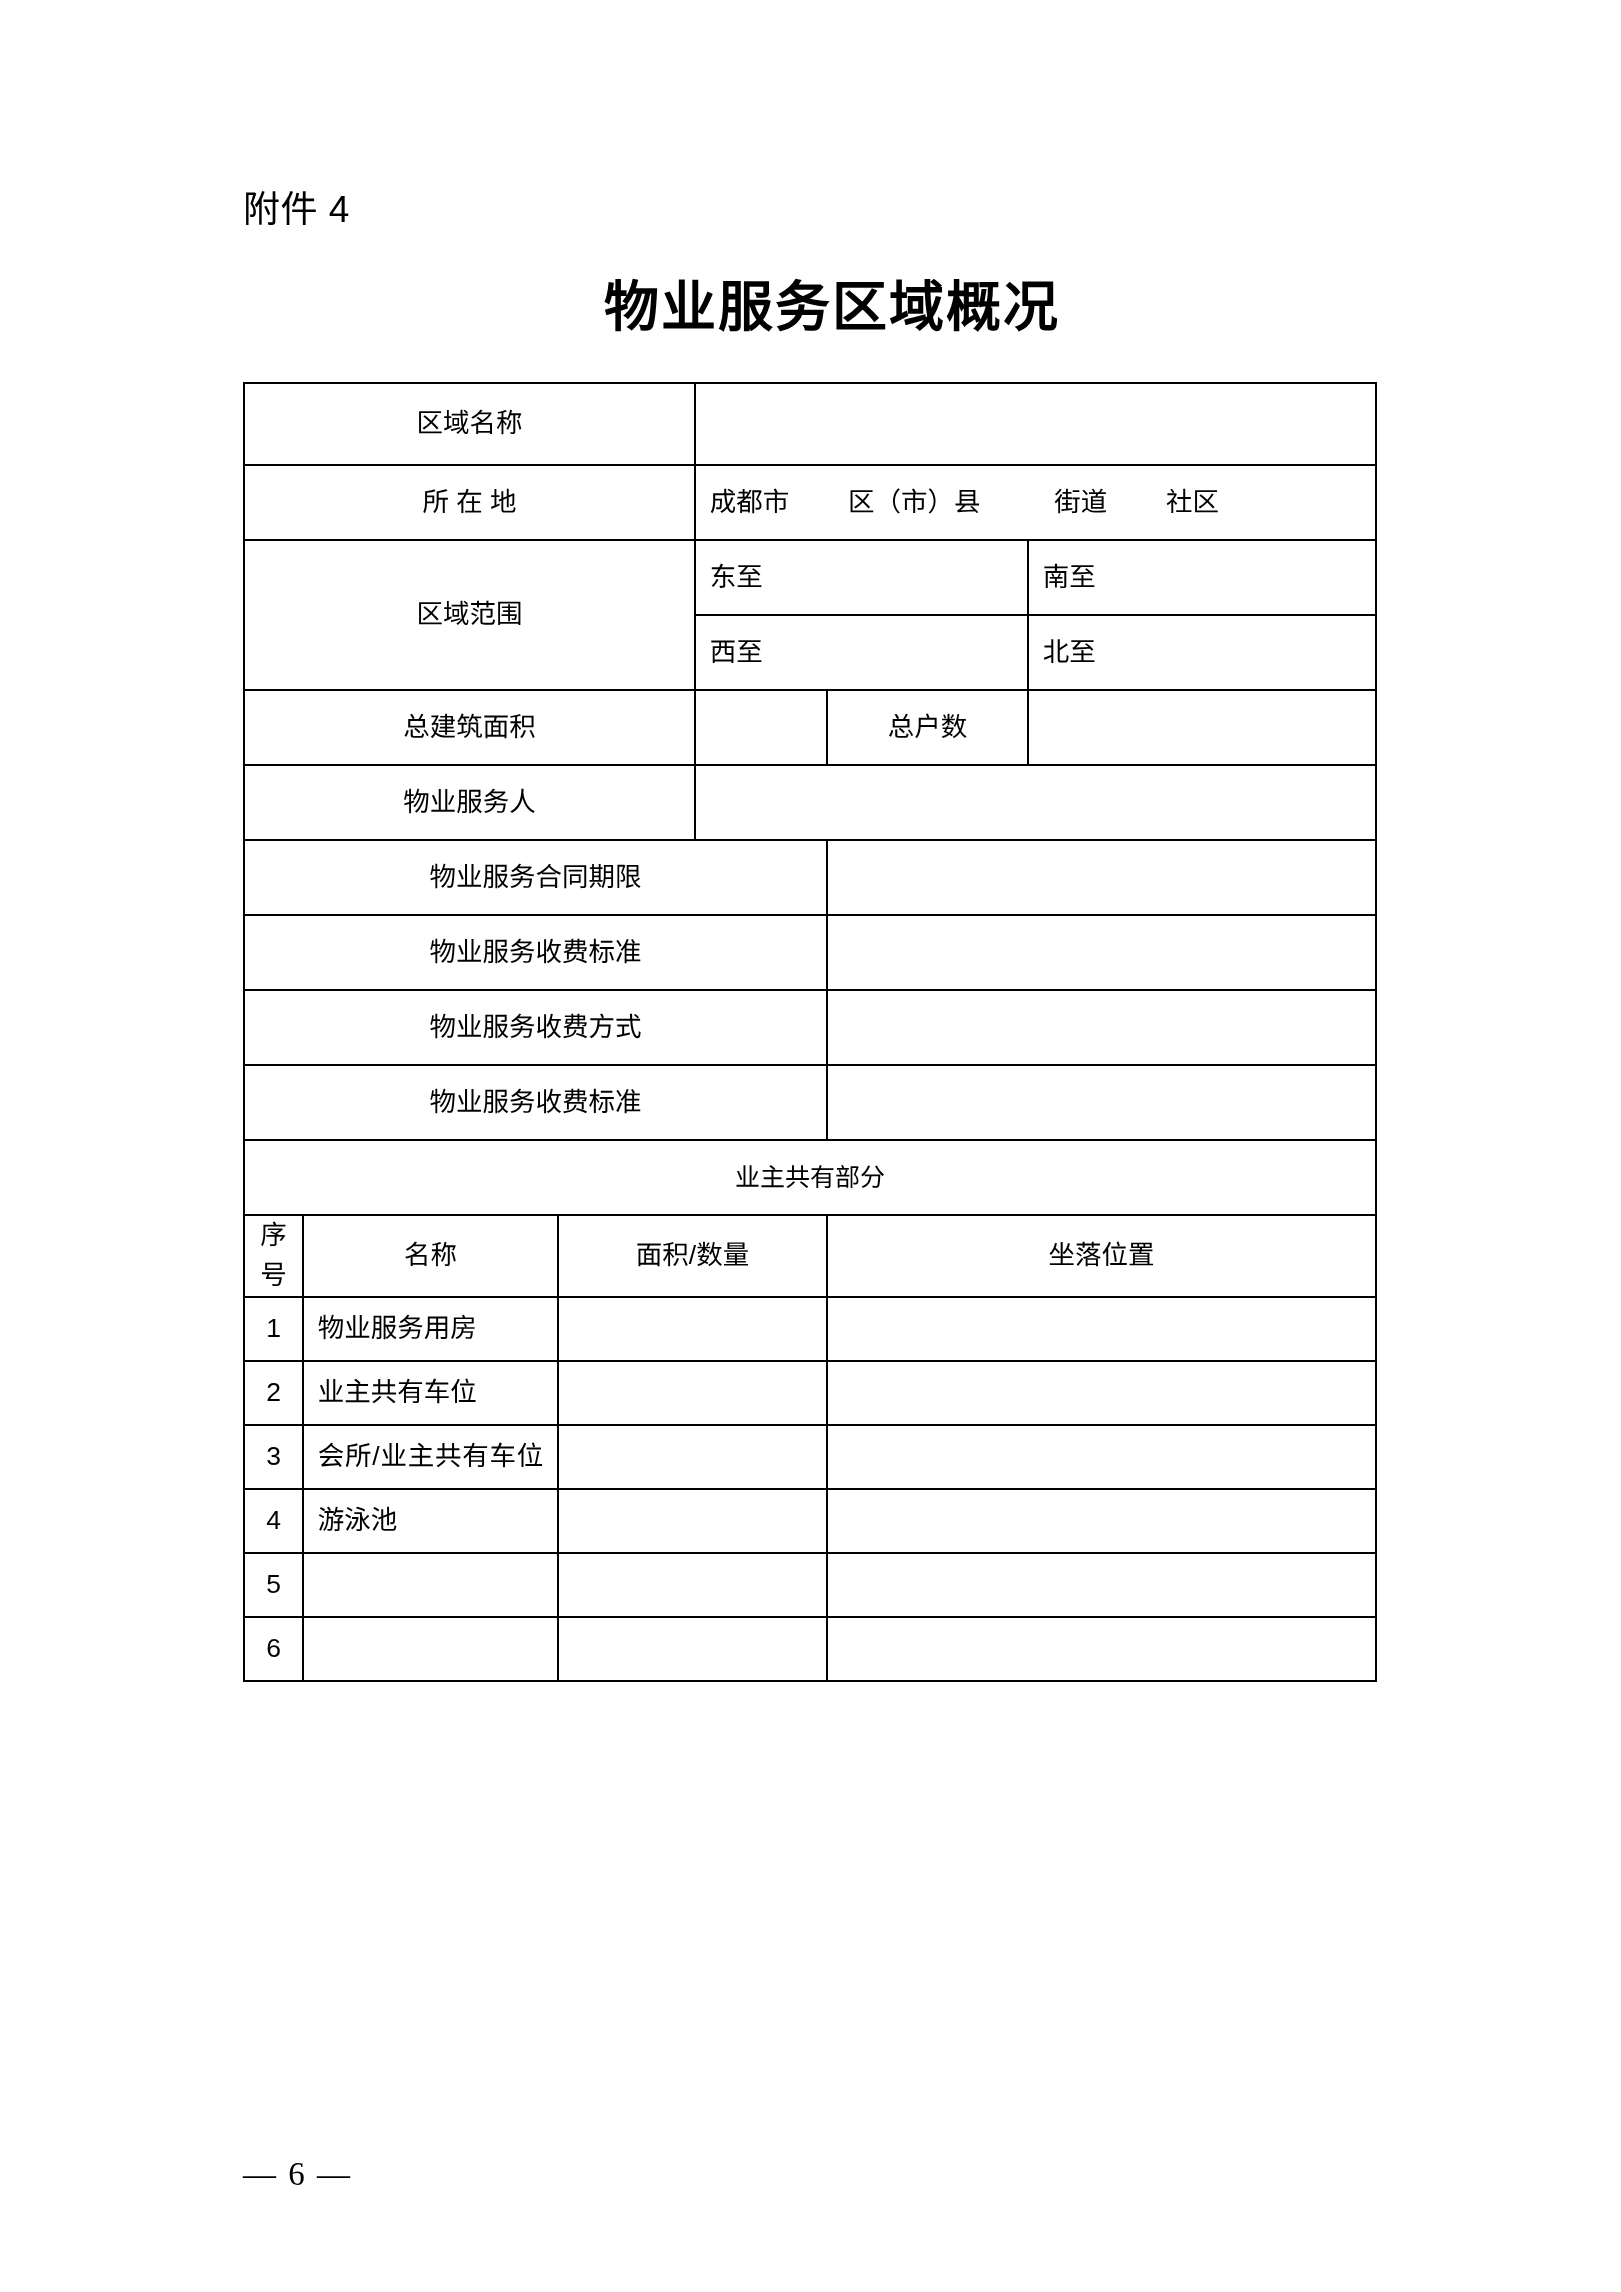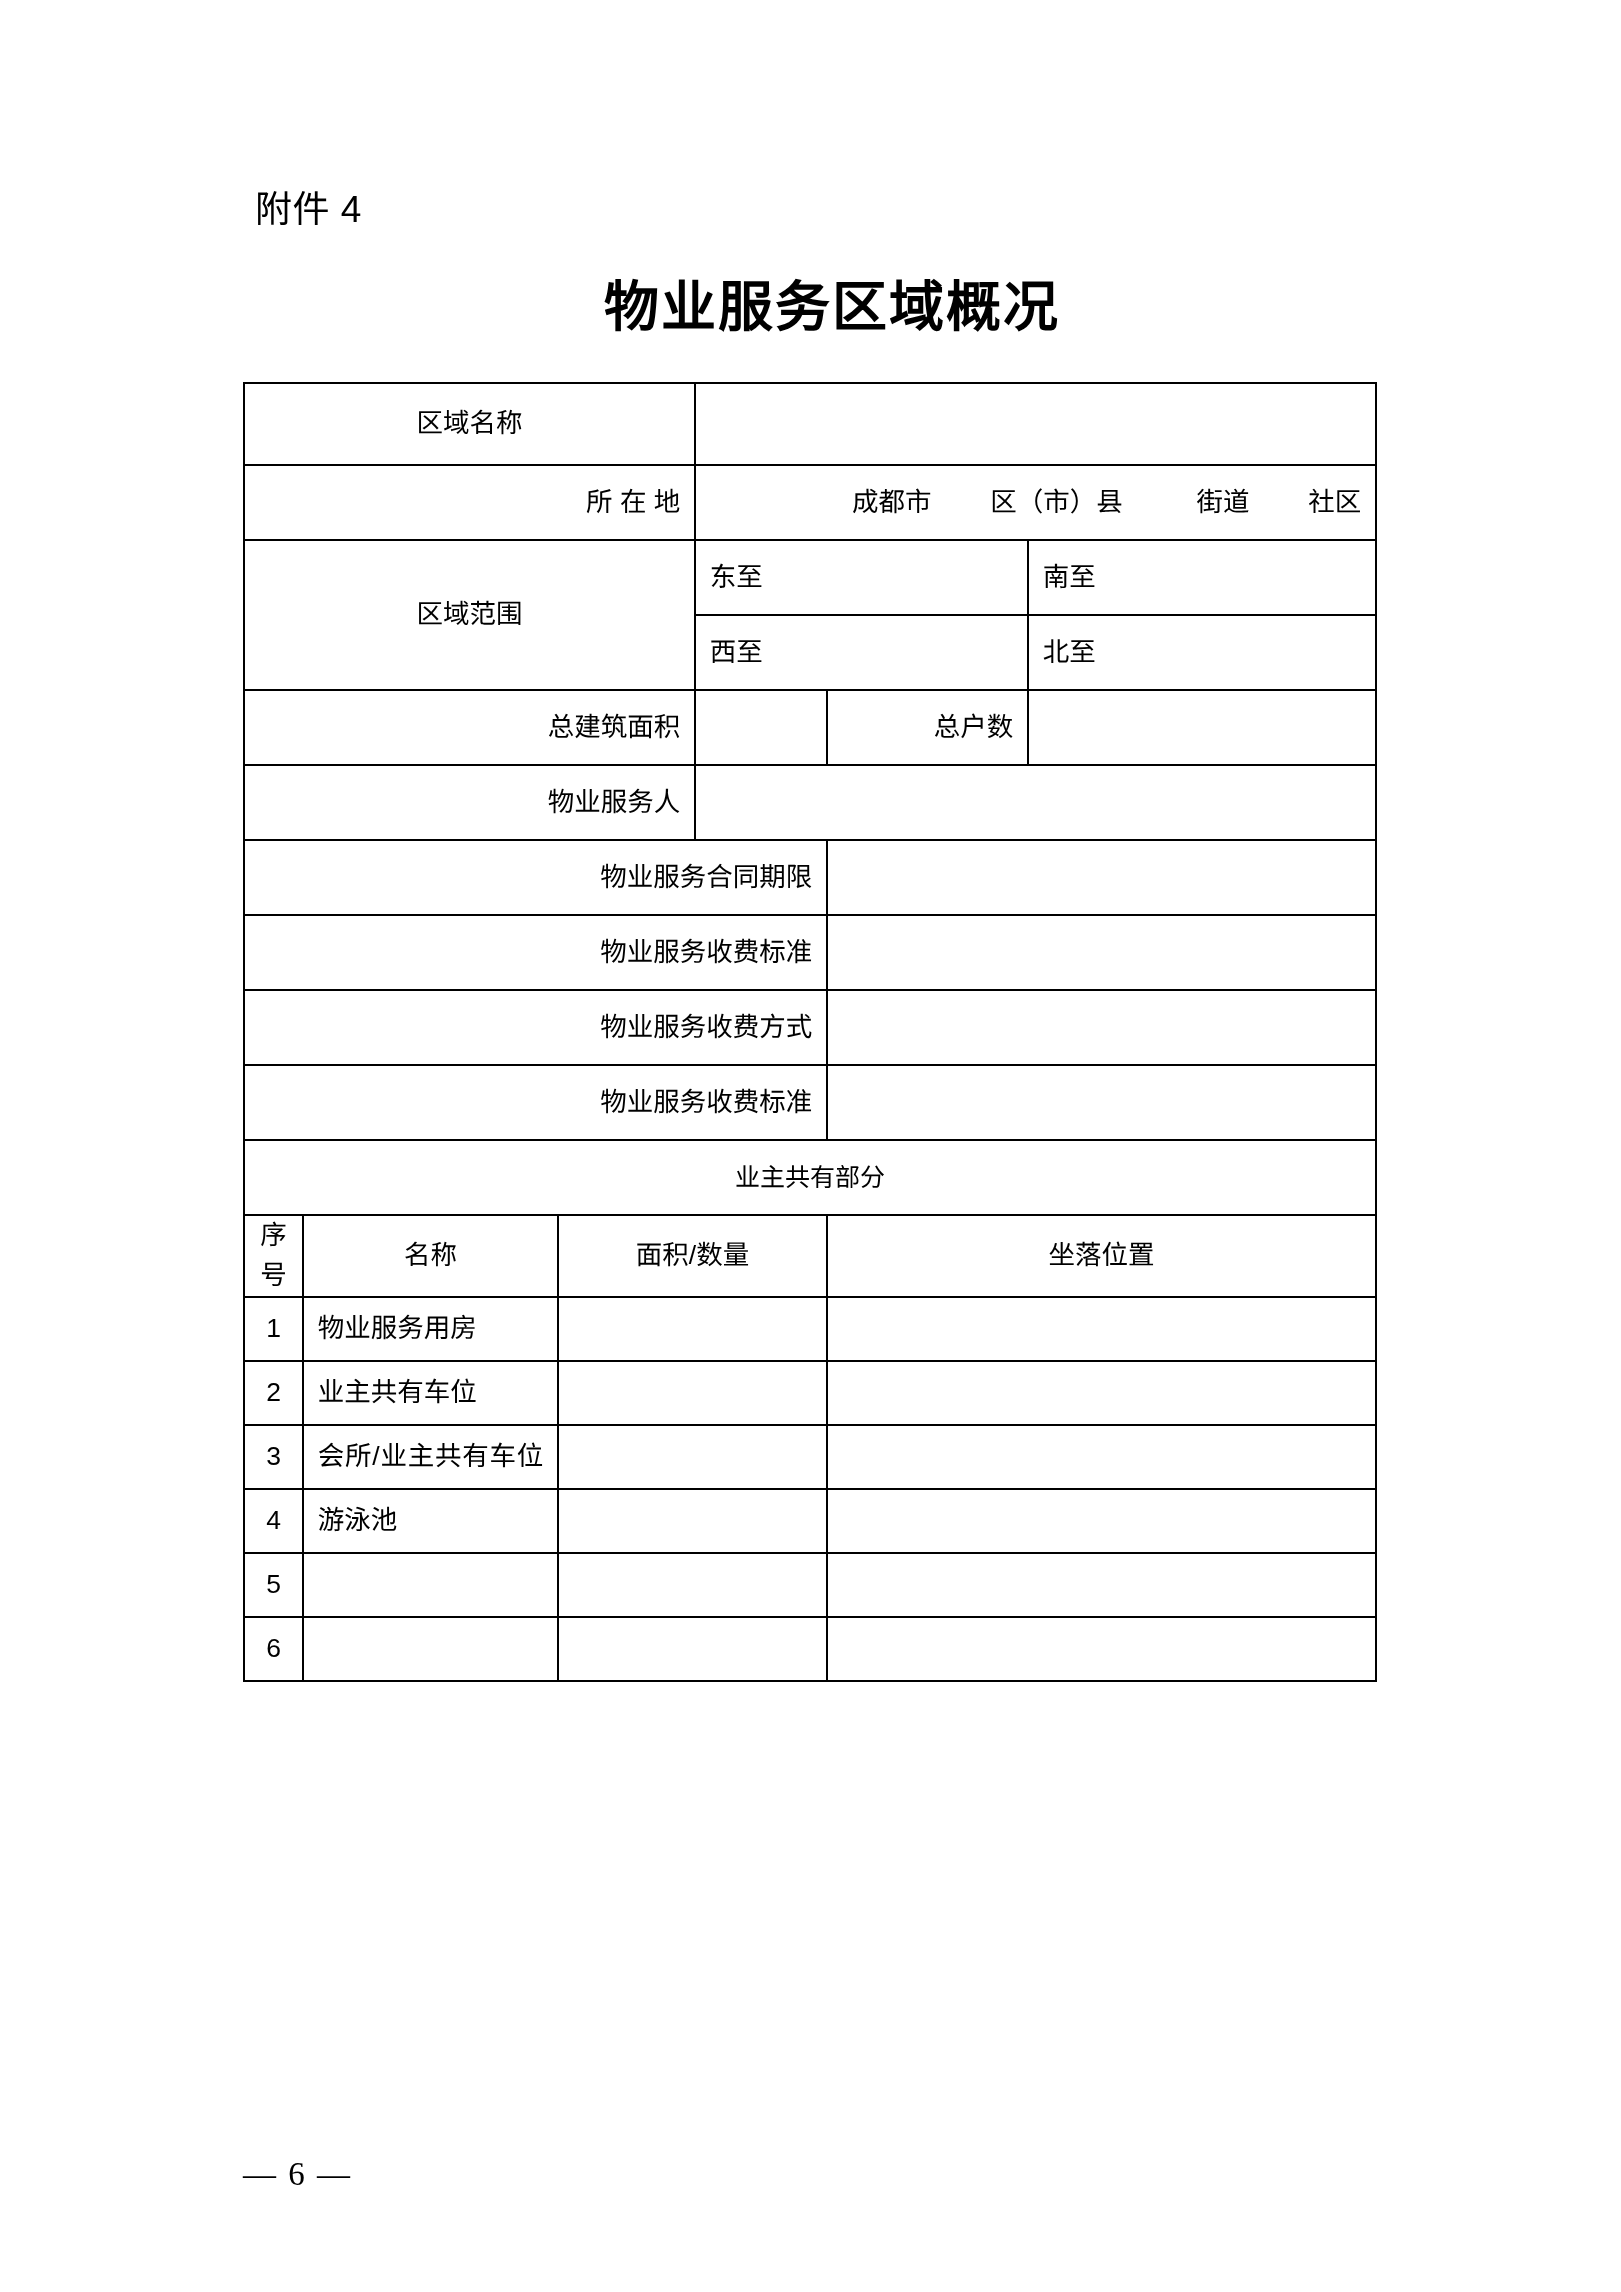--- a/index.html
+++ b/index.html
@@ -19,21 +19,21 @@
 
   .page {
     position: absolute;
     inset: 0;
     background: #ffffff;
   }
 
   
   .attachment-label {
     position: absolute;
-    left: 255px;
+    left: 243px;
     top: 191px;
     font-size: 37px;
     line-height: 1;
     letter-spacing: 0.5px;
     white-space: pre;
     font-family: "Liberation Sans", "DejaVu Sans", sans-serif;
   }
 
   
   .doc-title {
@@ -75,21 +75,21 @@
   
   table.form {
     border: 2.9px solid #000000;
   }
 
   .lbl        { text-align: left; }
   .lbl-center { text-align: center; }
   .ctr        { text-align: center; }
 
   .r-tall   { height: 80px; }
-  .r-med    { height: 73px; text-align: right; }
+  .r-med    { height: 73px; }
   .r-range  { height: 73px; }
   .r-sub    { height: 62px; }
   .r-item   { height: 62px; }
 
   .section-head {
     text-align: center;
     font-size: 25px;
   }
 
   .name-justify {

